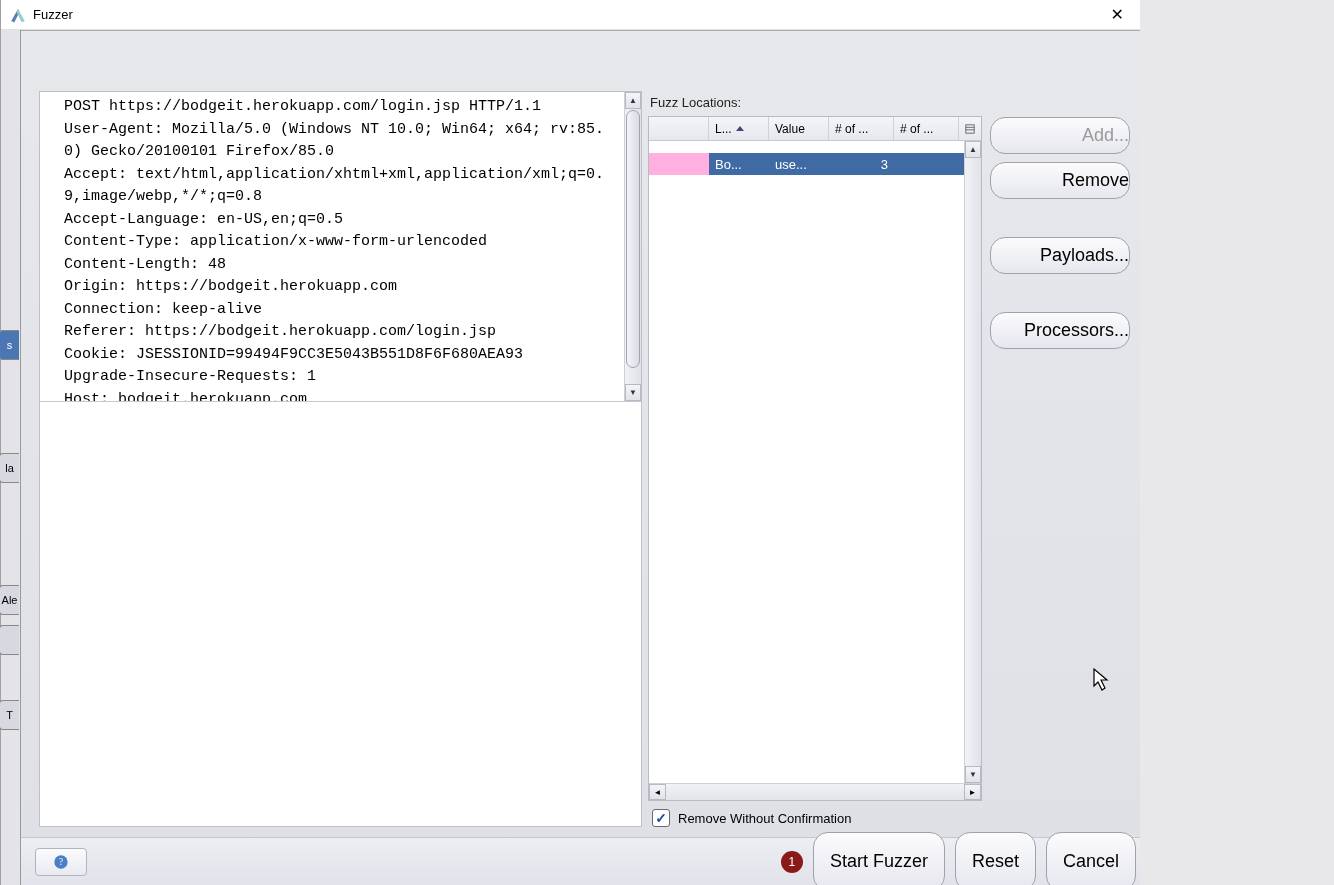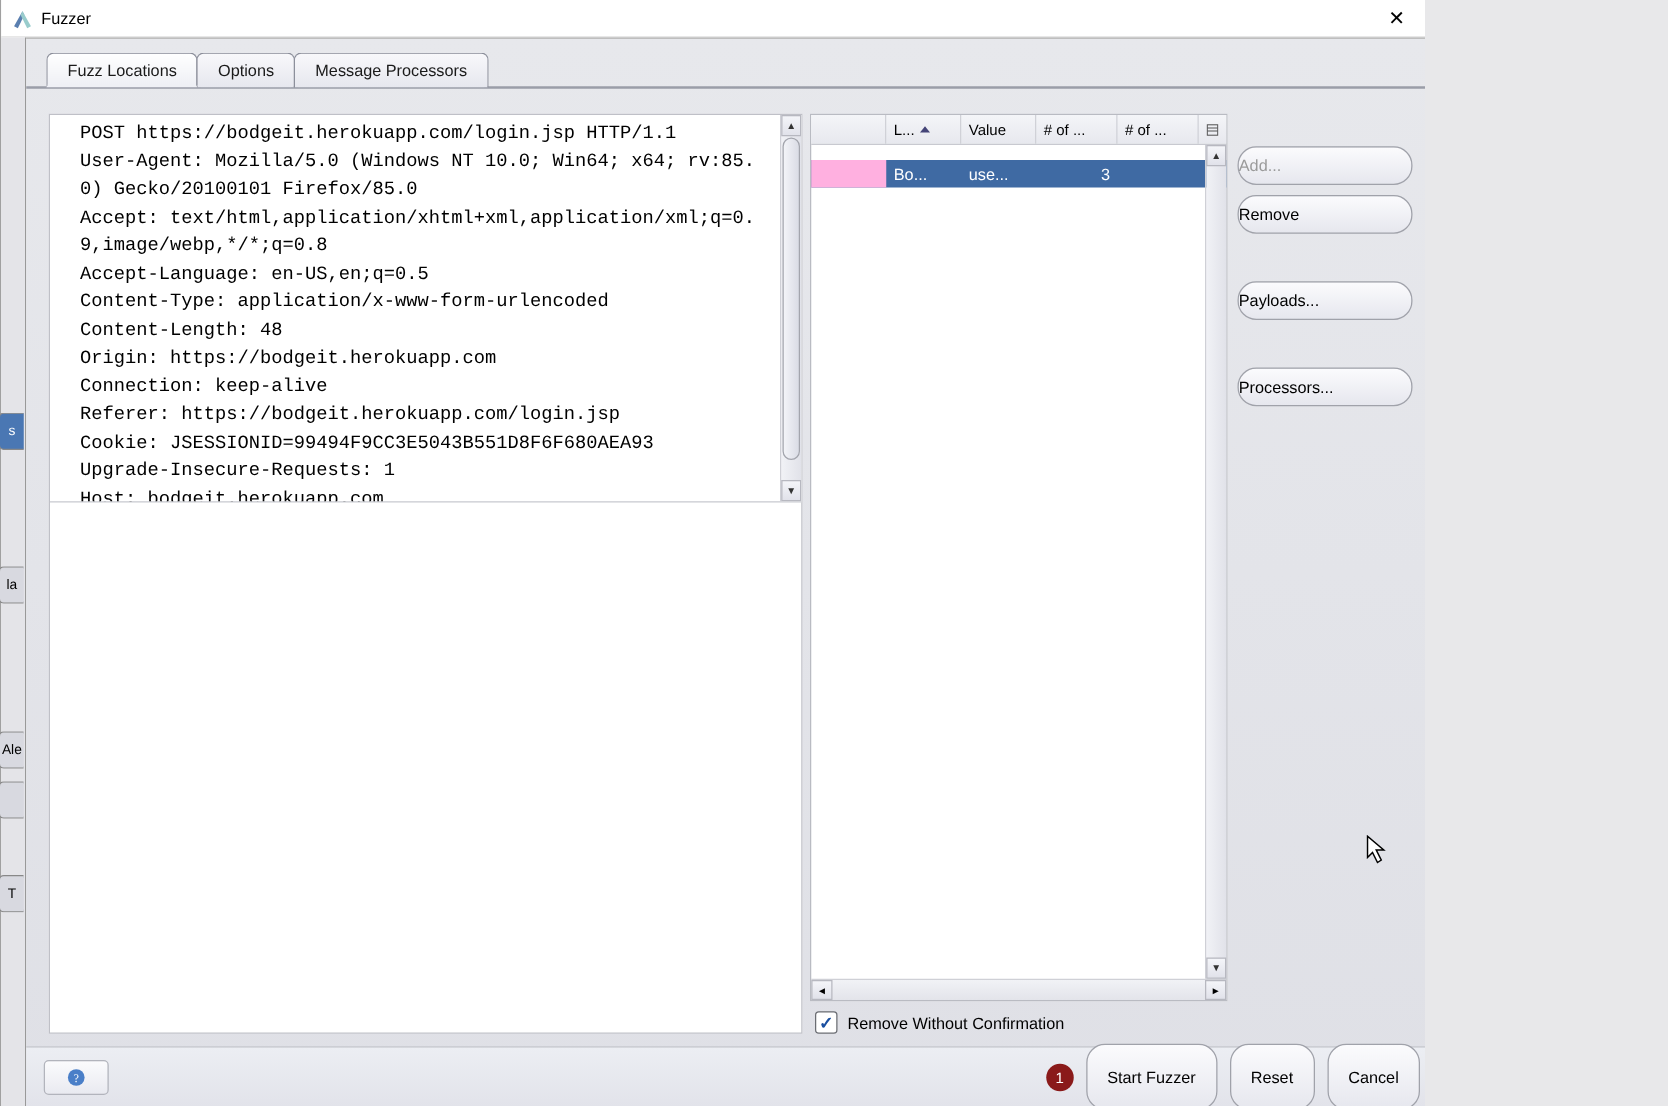--- a/index.html
+++ b/index.html
@@ -78,21 +78,21 @@
 .tbody .scrollbar-v { top: 0; }
 .sb-h { height: 17px; background: linear-gradient(0deg, #e3e4ea, #f1f2f6); border-top: 1px solid #cfd0d6; display: flex; }
 .sb-h-arrow { width: 17px; border: 1px solid #b7b8c0; background: linear-gradient(180deg, #f4f5f9, #e1e2ea); display: flex; align-items: center; justify-content: center; font-size: 8px; }
 .sb-h-track { flex: 1; }
 
 .checkbox-row { display: flex; align-items: center; gap: 8px; padding: 8px 4px 0 4px; font-size: 13px; }
 .checkbox { width: 18px; height: 18px; border: 1px solid #6a6c72; border-radius: 3px; background: #fff; display: flex; align-items: center; justify-content: center; }
 .checkbox .check { color: #1a4fa0; font-weight: bold; font-size: 14px; }
 
 .actions-col { width: 140px; display: flex; flex-direction: column; gap: 8px; padding-top: 26px; }
-.btn { border: 1px solid #a0a2aa; border-radius: 15px; background: linear-gradient(180deg, #fbfbfd, #e6e7ee); padding: 7px 0; font-size: 13px; text-align: left; cursor: pointer; color: #000; }
+.btn { border: 1px solid #a0a2aa; border-radius: 15px; background: linear-gradient(180deg, #fbfbfd, #e6e7ee); padding: 7px 0; font-size: 18px; text-align: right; cursor: pointer; color: #000; }
 .btn.disabled { color: #9a9a9a; }
 .actions-col .gap { height: 22px; }
 
 .bottom-bar { position: absolute; bottom: 0; left: 0; right: 0; height: 48px; border-top: 1px solid #c6c7ce; background: linear-gradient(180deg, #eceef3, #e2e3ea); display: flex; align-items: center; padding: 0 4px 0 14px; gap: 10px; }
 .help-btn { width: 52px; height: 28px; border: 1px solid #b2b4bc; background: linear-gradient(180deg, #fbfbfd, #e9eaf0); border-radius: 4px; display: flex; align-items: center; justify-content: center; cursor: pointer; }
 .help-btn svg { width: 16px; height: 16px; }
 .spacer { flex: 1; }
 .badge { width: 22px; height: 22px; border-radius: 50%; background: #8a1a1a; color: #fff; font-size: 12px; display: flex; align-items: center; justify-content: center; }
 .bottom-bar .btn { padding: 18px 16px; }
 
@@ -116,25 +116,20 @@
 
   <div class="edge-tabs">
     <div class="edge-tab edge-tab-1">s</div>
     <div class="edge-tab edge-tab-2">la</div>
     <div class="edge-tab edge-tab-3">Ale</div>
     <div class="edge-tab edge-tab-4"> </div>
     <div class="edge-tab edge-tab-5">T</div>
   </div>
 
   <div class="content">
-    <div class="tabs-strip">
-      <div class="tab active">Fuzz Locations</div>
-      <div class="tab">Options</div>
-      <div class="tab">Message Processors</div>
-    </div>
 
     <div class="main-area">
       <div class="left-panel">
 
         <div class="editor-split">
           <div class="editor-pane editor-top">
             <div class="editor-text">POST https://bodgeit.herokuapp.com/login.jsp HTTP/1.1
 User-Agent: Mozilla/5.0 (Windows NT 10.0; Win64; x64; rv:85.0) Gecko/20100101 Firefox/85.0
 Accept: text/html,application/xhtml+xml,application/xml;q=0.9,image/webp,*/*;q=0.8
 Accept-Language: en-US,en;q=0.5
@@ -151,20 +146,21 @@
               <div class="sb-thumb sb-thumb-top"></div>
               <div class="sb-arrow" style="position:absolute;bottom:0;left:0;right:0">▼</div>
             </div>
 
           </div>
         </div>
       </div>
 
       <div class="right-panel">
         <div class="locations-col">
+          <div class="loc-label">Fuzz Locations:</div>
           <div class="table-box">
             <div class="thead">
               <div class="th th-col0"></div>
               <div class="th th-col1">
                   <span>L...</span>
                   <span class="sort-tri"></span>
                 </div>
               <div class="th th-col2">Value</div>
               <div class="th th-col3"># of ...</div>
               <div class="th th-col4"># of ...</div>

